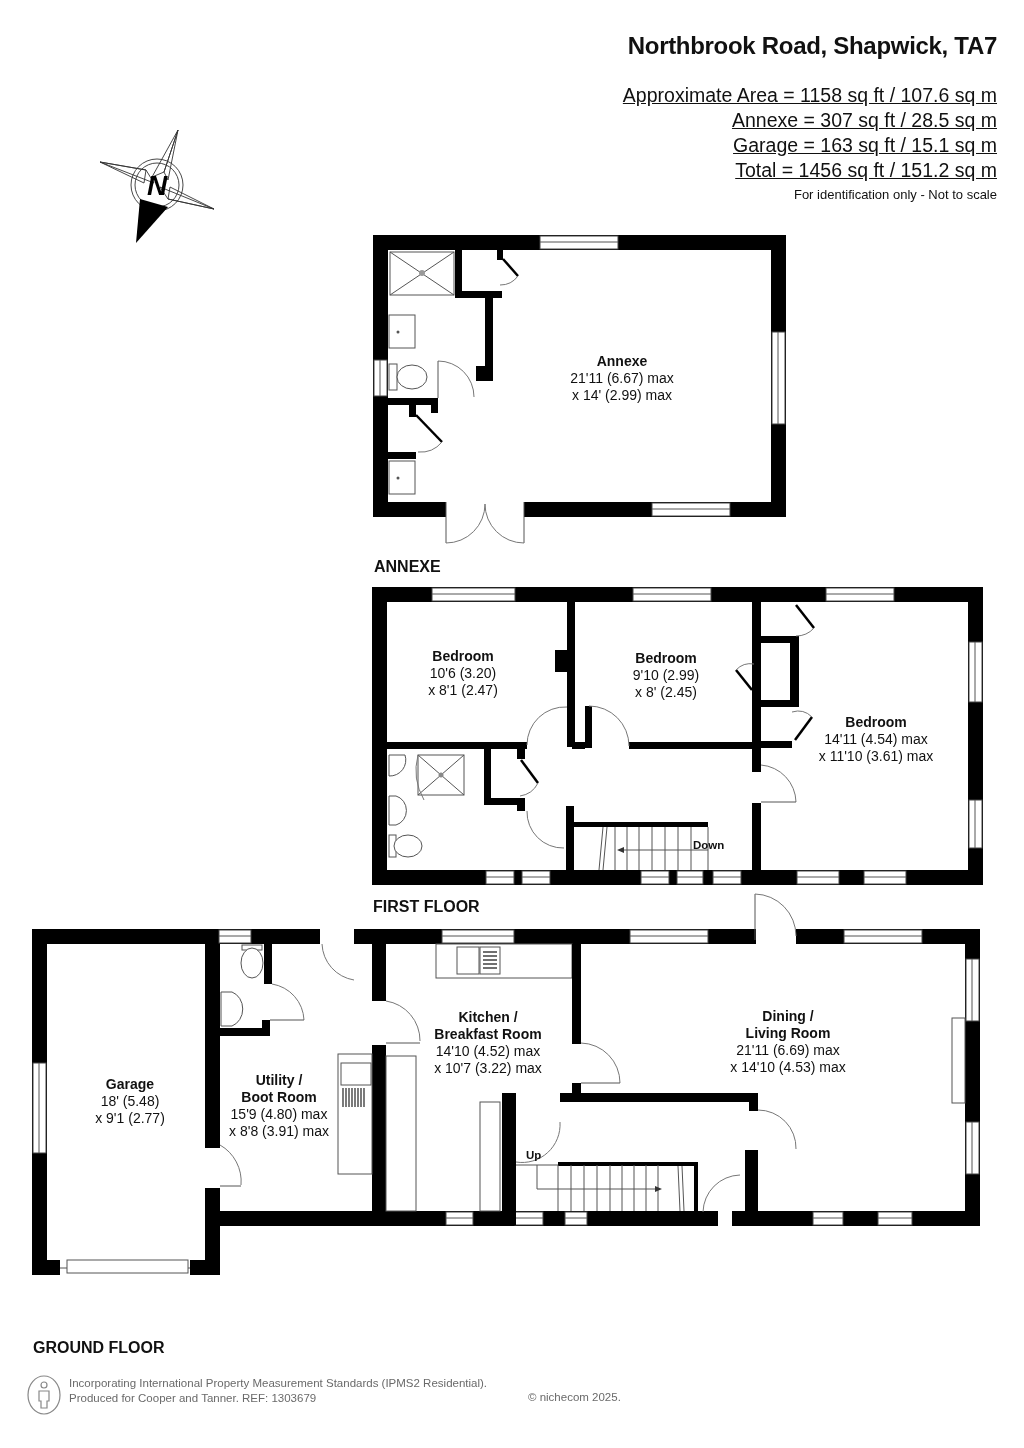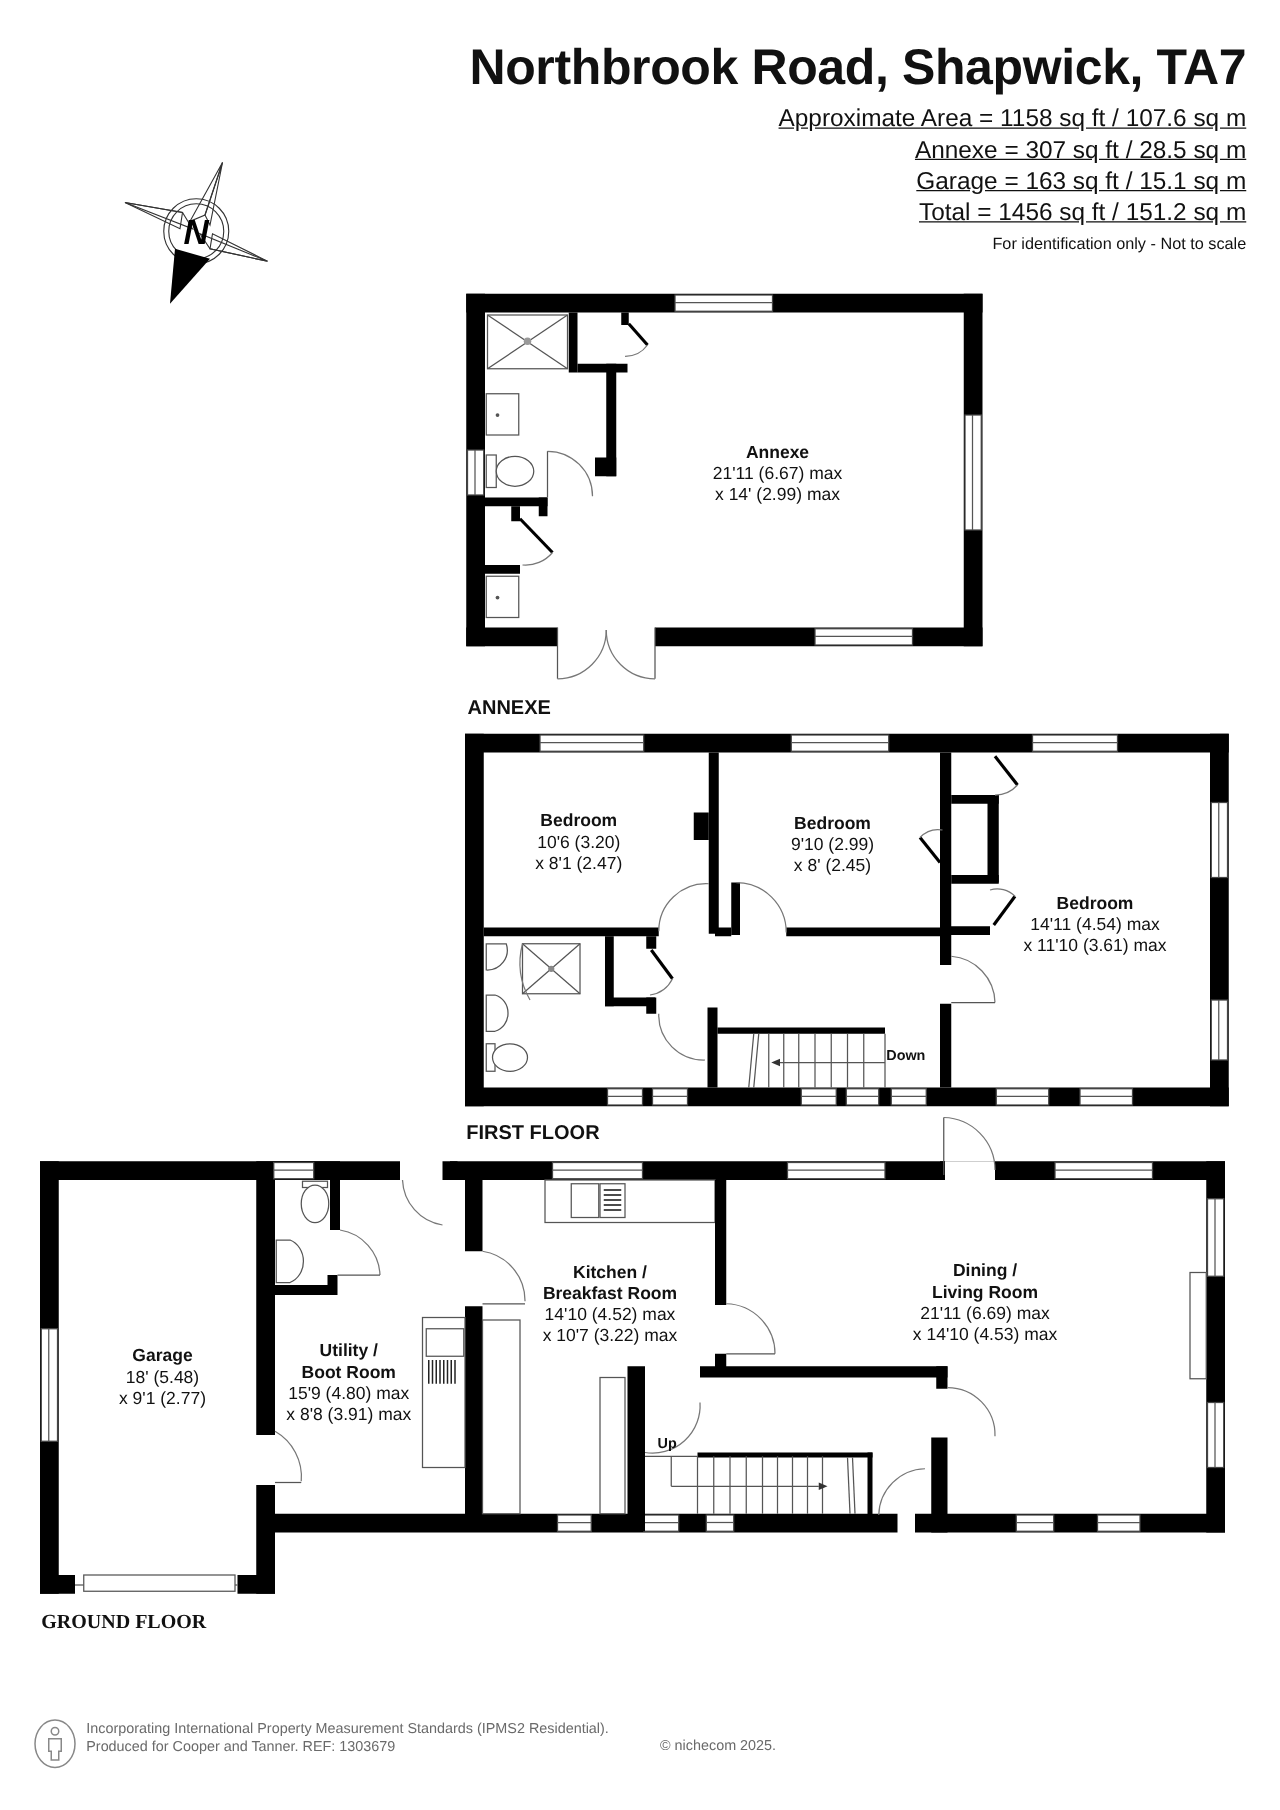--- a/index.html
+++ b/index.html
@@ -1,19 +1,19 @@
 <!DOCTYPE html>
 <html><head>
 <meta charset="utf-8">
 <style>
   html, body { margin: 0; padding: 0; background: #ffffff; }
   body { width: 1024px; height: 1448px; position: relative; overflow: hidden;
          font-family: "Liberation Sans", sans-serif; color: #111; }
   .abs { position: absolute; }
-  .title { right: 27px; top: 32px; font-size: 40px; font-weight: bold; letter-spacing: -0.3px; white-space: nowrap; }
+  .title { right: 27px; top: 32px; font-size: 24px; font-weight: bold; letter-spacing: -0.3px; white-space: nowrap; }
   .areas { right: 27px; top: 83px; text-align: right; font-size: 19.5px; line-height: 25px; white-space: nowrap; text-decoration: underline; }
   .note { right: 27px; top: 187px; font-size: 13px; white-space: nowrap; }
   .plan { left: 0; top: 0; }
   .room-label { position: absolute; text-align: center; font-size: 14px; line-height: 17px; white-space: nowrap; transform: translateX(-50%); }
   .room-label .name { font-weight: bold; display: block; }
   .room-label .dim { display: block; }
   .floor-label { position: absolute; font-weight: bold; font-size: 16px; white-space: nowrap; }
   .stair-label { position: absolute; font-weight: bold; font-size: 11.5px; }
   .footer { left: 69px; top: 1376px; font-size: 11.5px; line-height: 15px; color: #6a6a6a; white-space: nowrap; }
   .copyright { left: 528px; top: 1391px; font-size: 11.5px; color: #6a6a6a; white-space: nowrap; }
@@ -367,21 +367,21 @@
 <div class="room-label" style="left:666px; top:650px;">
   <span class="name">Bedroom</span>
   <span class="dim">9'10 (2.99)</span>
   <span class="dim">x 8' (2.45)</span>
 </div>
 <div class="room-label" style="left:876px; top:714px;">
   <span class="name">Bedroom</span>
   <span class="dim">14'11 (4.54) max</span>
   <span class="dim">x 11'10 (3.61) max</span>
 </div>
-<div class="stair-label" style="left:709px; top:839px;">Down</div>
+<div class="stair-label" style="left:693px; top:839px;">Down</div>
 <div class="floor-label" style="left:373px; top:898px;">FIRST FLOOR</div>
 
 <div class="room-label" style="left:130px; top:1076px;">
   <span class="name">Garage</span>
   <span class="dim">18' (5.48)</span>
   <span class="dim">x 9'1 (2.77)</span>
 </div>
 <div class="room-label" style="left:279px; top:1072px;">
   <span class="name">Utility /</span>
   <span class="name">Boot Room</span>
@@ -394,21 +394,21 @@
   <span class="dim">14'10 (4.52) max</span>
   <span class="dim">x 10'7 (3.22) max</span>
 </div>
 <div class="room-label" style="left:788px; top:1008px;">
   <span class="name">Dining /</span>
   <span class="name">Living Room</span>
   <span class="dim">21'11 (6.69) max</span>
   <span class="dim">x 14'10 (4.53) max</span>
 </div>
 <div class="stair-label" style="left:526px; top:1149px;">Up</div>
-<div class="floor-label" style="left:33px; top:1289px;font-family:Liberation Serif, serif;">GROUND FLOOR</div>
+<div class="floor-label" style="left:33px; top:1339px;">GROUND FLOOR</div>
 
 <svg class="abs footer-icon" viewBox="0 0 36 42">
   <ellipse cx="18" cy="21" rx="16" ry="19" fill="none" stroke="#888" stroke-width="1.2"></ellipse>
   <circle cx="18" cy="11" r="3" fill="none" stroke="#888" stroke-width="1.2"></circle>
   <path d="M13,17 L23,17 L23,27 L21,27 L21,34 L15,34 L15,27 L13,27 Z" fill="none" stroke="#888" stroke-width="1.2"></path>
 </svg>
 <div class="abs footer">
   <div>Incorporating International Property Measurement Standards (IPMS2 Residential).</div>
   <div>Produced for Cooper and Tanner.   REF: 1303679</div>
 </div>

